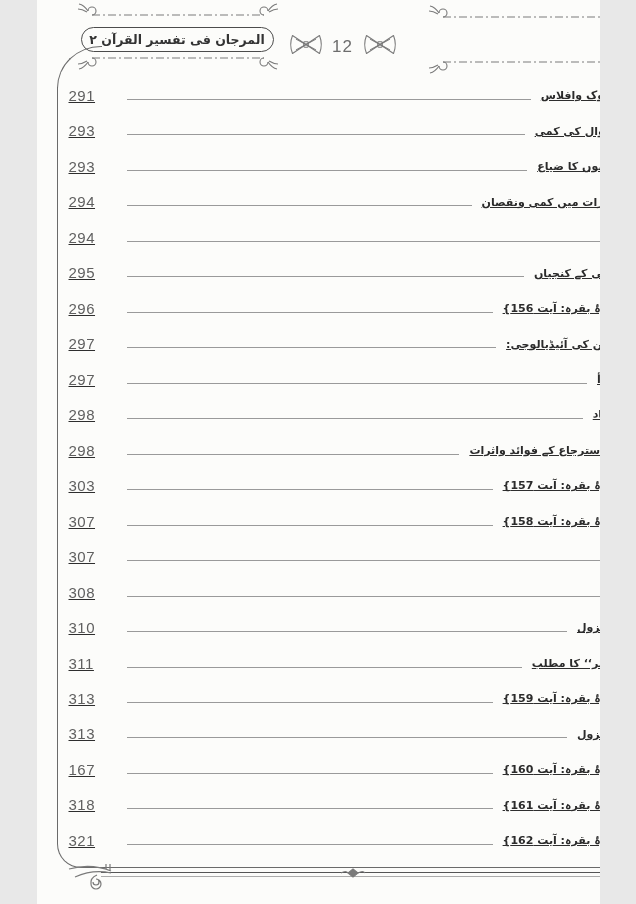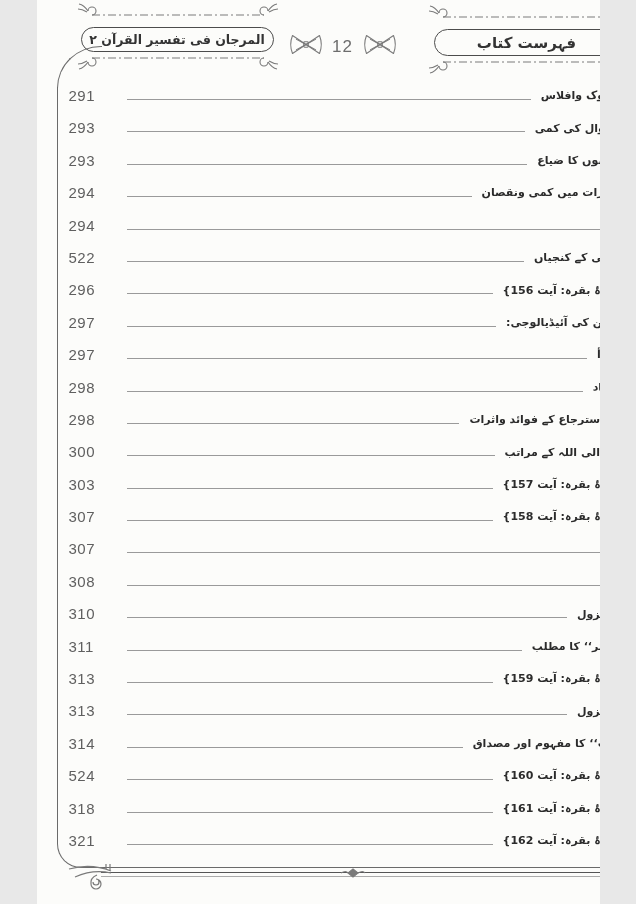--- a/index.html
+++ b/index.html
@@ -50,21 +50,21 @@
     border-bottom-left-radius:24px; border-bottom-right-radius:24px;
   }
   
   .margin-line{
     position:absolute; left:621px; top:238px; height:420px; width:0;
     border-left:1.2px solid #a0a0a0;
   }
   
   .toc{
     position:absolute; left:32px; top:88px; width:564px; height:760px;
-    display:flex; flex-direction:column; justify-content:space-between;
+    display:flex; flex-direction:column; justify-content:space-between;text-decoration:underline;
   }
   .row{ display:flex; align-items:flex-end; }
   .row .num{
     flex:0 0 46px; font-size:15px; color:var(--muted); letter-spacing:.5px;
     line-height:1;
   }
   .row .leader{
     flex:1 1 auto; height:0; border-bottom:1.2px solid var(--line);
     margin:0 10px 3px 12px;
   }
@@ -126,23 +126,20 @@
 
   <div class="orn" style="left:392px;top:4px;width:200px;height:18px;">
     <svg viewBox="0 0 200 18" fill="none" stroke="currentColor" stroke-width="1.1">
       <path d="M14 13 H 186" stroke-dasharray="8 3 2 3"></path>
       <path d="M14 13 a4 4 0 1 0 -4 -4"></path>
       <path d="M10 9 Q6 3 1 2 M9 10 Q4 7 0 7"></path>
       <path d="M186 13 a4 4 0 1 1 4 -4"></path>
       <path d="M190 9 Q194 3 199 2 M191 10 Q196 7 200 7"></path>
     </svg>
   </div>
-  <div class="hbox right">
-    <span>فہرست کتاب</span>
-  </div>
   <div class="orn flipY" style="left:392px;top:57px;width:200px;height:18px;">
     <svg viewBox="0 0 200 18" fill="none" stroke="currentColor" stroke-width="1.1">
       <path d="M14 13 H 186" stroke-dasharray="8 3 2 3"></path>
       <path d="M14 13 a4 4 0 1 0 -4 -4"></path>
       <path d="M10 9 Q6 3 1 2 M9 10 Q4 7 0 7"></path>
       <path d="M186 13 a4 4 0 1 1 4 -4"></path>
       <path d="M190 9 Q194 3 199 2 M191 10 Q196 7 200 7"></path>
     </svg>
   </div>
 
@@ -192,21 +189,21 @@
       <span class="leader"></span>
       <span class="title">۵۔ ثمرات میں کمی ونقصان</span>
     </div>
 
     <div class="row">
       <span class="num">294</span>
       <span class="leader"></span>
     </div>
 
     <div class="row">
-      <span class="num">522</span>
+      <span class="num">295</span>
       <span class="leader"></span>
       <span class="title">کامیابی کے کنجیاں</span>
     </div>
 
     <div class="row">
       <span class="num">296</span>
       <span class="leader"></span>
       <span class="title">{سورۂ بقرہ: آیت 156}</span>
     </div>
 
@@ -227,25 +224,20 @@
       <span class="leader"></span>
       <span class="title">۲۔ معاد</span>
     </div>
 
     <div class="row">
       <span class="num">298</span>
       <span class="leader"></span>
       <span class="title">کلمہ استرجاع کے فوائد واثرات</span>
     </div>
 
-    <div class="row">
-      <span class="num">300</span>
-      <span class="leader"></span>
-      <span class="title">رجوع الی اللہ کے مراتب</span>
-    </div>
 
     <div class="row">
       <span class="num">303</span>
       <span class="leader"></span>
       <span class="title">{سورۂ بقرہ: آیت 157}</span>
     </div>
 
     <div class="row">
       <span class="num">307</span>
       <span class="leader"></span>
@@ -279,28 +271,23 @@
       <span class="leader"></span>
       <span class="title">{سورۂ بقرہ: آیت 159}</span>
     </div>
 
     <div class="row">
       <span class="num">313</span>
       <span class="leader"></span>
       <span class="title">شان نزول</span>
     </div>
 
-    <div class="row">
-      <span class="num">314</span>
-      <span class="leader"></span>
-      <span class="title">’’لعنت‘‘ کا مفہوم اور مصداق</span>
-    </div>
-
-    <div class="row">
-      <span class="num">524</span>
+
+    <div class="row">
+      <span class="num">167</span>
       <span class="leader"></span>
       <span class="title">{سورۂ بقرہ: آیت 160}</span>
     </div>
 
     <div class="row">
       <span class="num">318</span>
       <span class="leader"></span>
       <span class="title">{سورۂ بقرہ: آیت 161}</span>
     </div>
 

